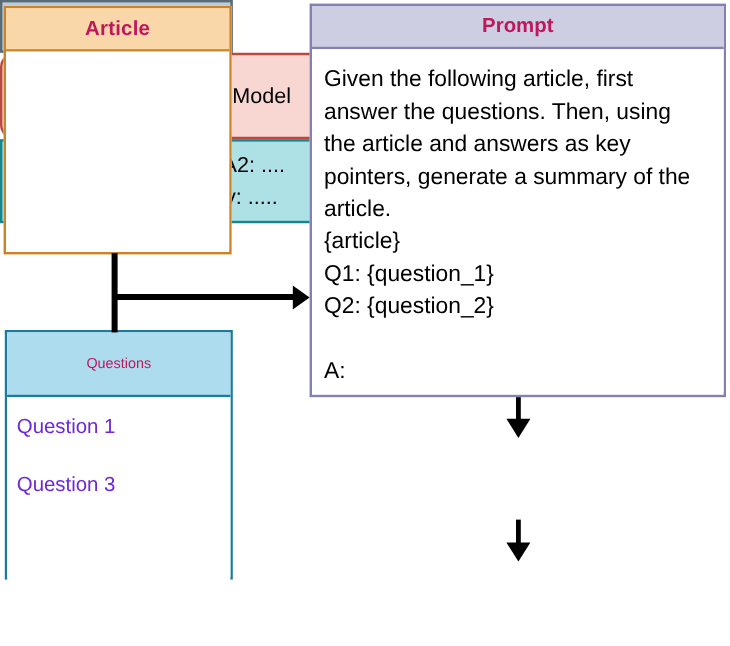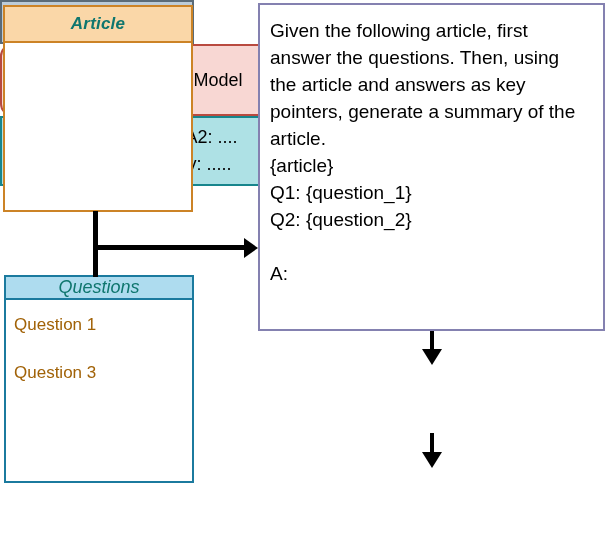--- a/index.html
+++ b/index.html
@@ -24,25 +24,24 @@
   .node {
     position: absolute;
     box-sizing: border-box;
     background: #ffffff;
   }
   .node-header {
     box-sizing: border-box;
     width: 100%;
     text-align: right;
     font-weight: bold;
-    color: #0f766e;
-    display: flex;
-    align-items: center;
-    justify-content: center;
-    font-style: italic;
+    color: #be185d;
+    display: flex;
+    align-items: center;
+    justify-content: center;
   }
   .node-body {
     box-sizing: border-box;
     width: 100%;
     background: #ffffff;
     color: #000000;
   }
 
   
   #article-node {
@@ -88,35 +87,35 @@
 
   
   #questions-node {
     left: 4px;
     top: 275px;
     width: 190px;
     height: 208px;
     border: 2px solid #1B7A9E;
   }
   #questions-node .node-header {
-    height: 23px;
+    height: 54px;
     background: #AEDCEF;
     border-bottom: 2px solid #1B7A9E;
     font-weight: normal;
-    font-size: 18px;
+    font-size: 12px;
   }
   #questions-node .node-body {
     height: calc(100% - 40px);
     padding: 10px 0 0 8px;
     font-size: 17px;
   }
   .question-row {
     height: 48px;
     line-height: 30px;
-    color: #a16207;
+    color: #6d28d9;
   }
 
   
   #topk-node {
     left: 4px;
     top: 503px;
     width: 190px;
     height: 40px;
     background: #BCCCD8;
     border: 2px solid #5A6B78;
@@ -226,20 +225,21 @@
 <body>
 
 <div id="canvas">
 
   <div class="node" id="article-node">
     <div class="node-header">Article</div>
     <div class="node-body"></div>
   </div>
 
   <div class="node" id="prompt-node">
+    <div class="node-header">Prompt</div>
     <div class="node-body">Given the following article, first answer the questions. Then, using the article and answers as key pointers, generate a summary of the article.
 {article}
 Q1: {question_1}
 Q2: {question_2}
 
 A:</div>
   </div>
 
   <div class="node" id="questions-node">
     <div class="node-header">Questions</div>

